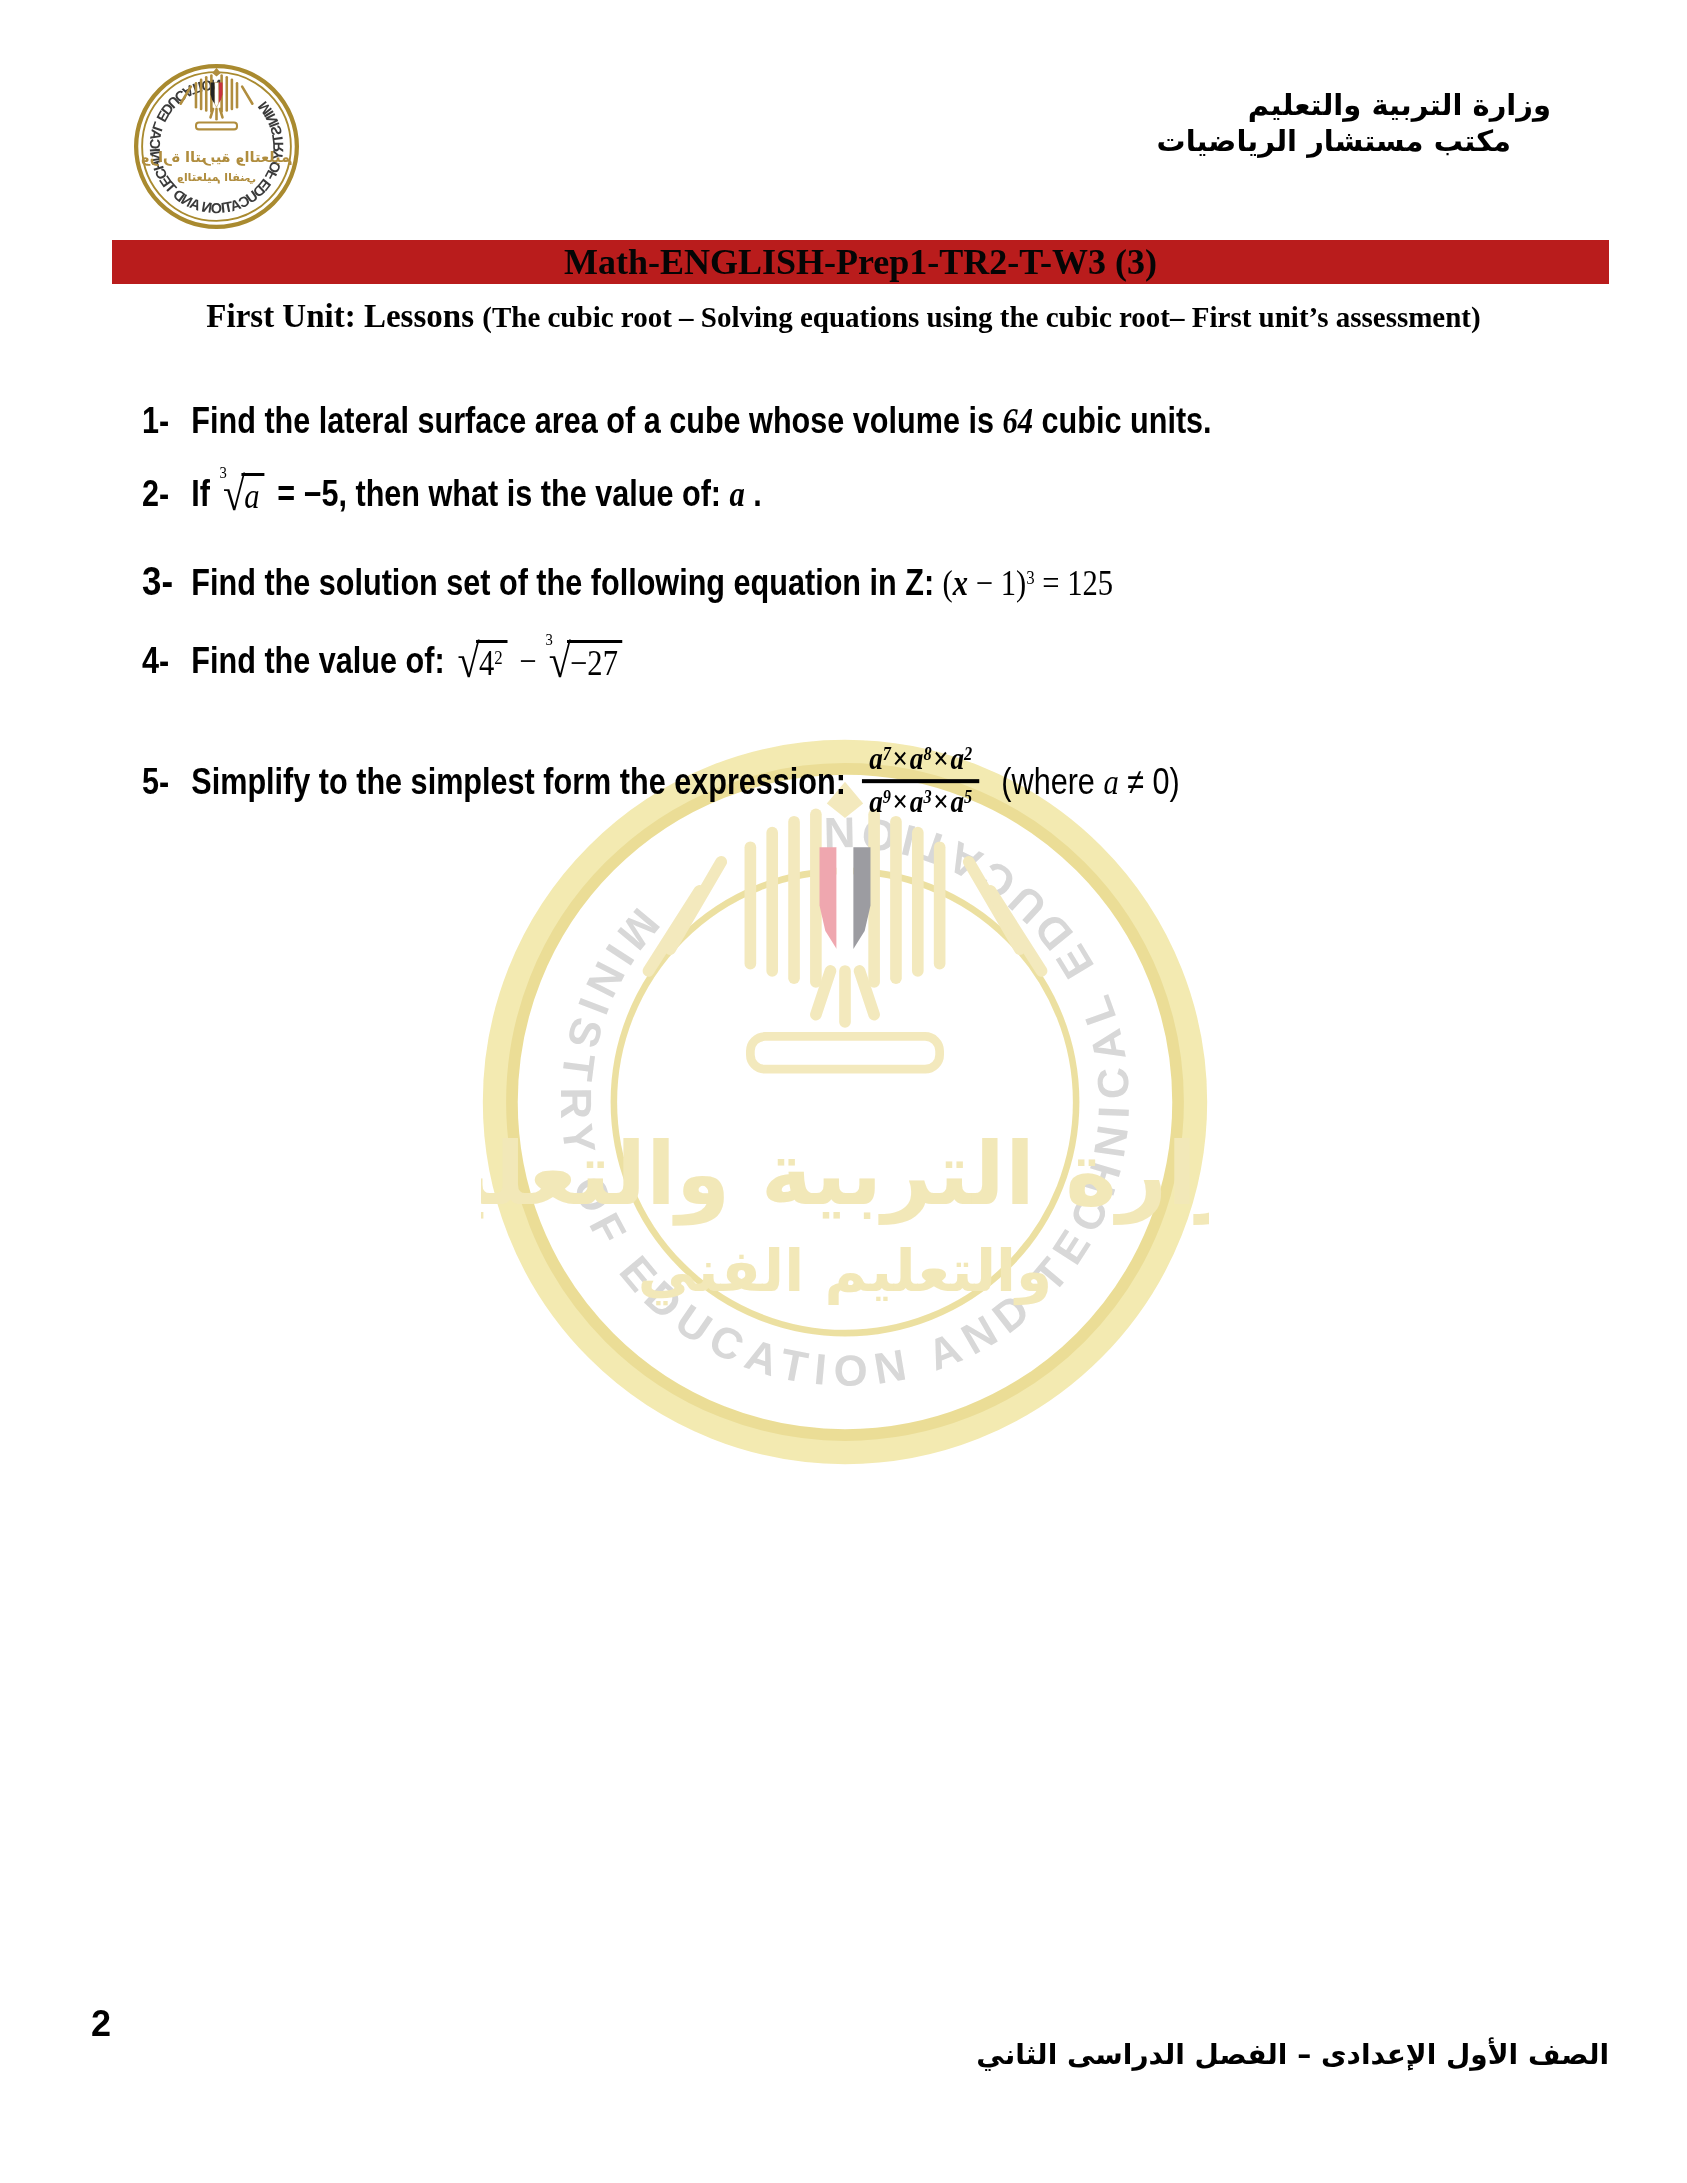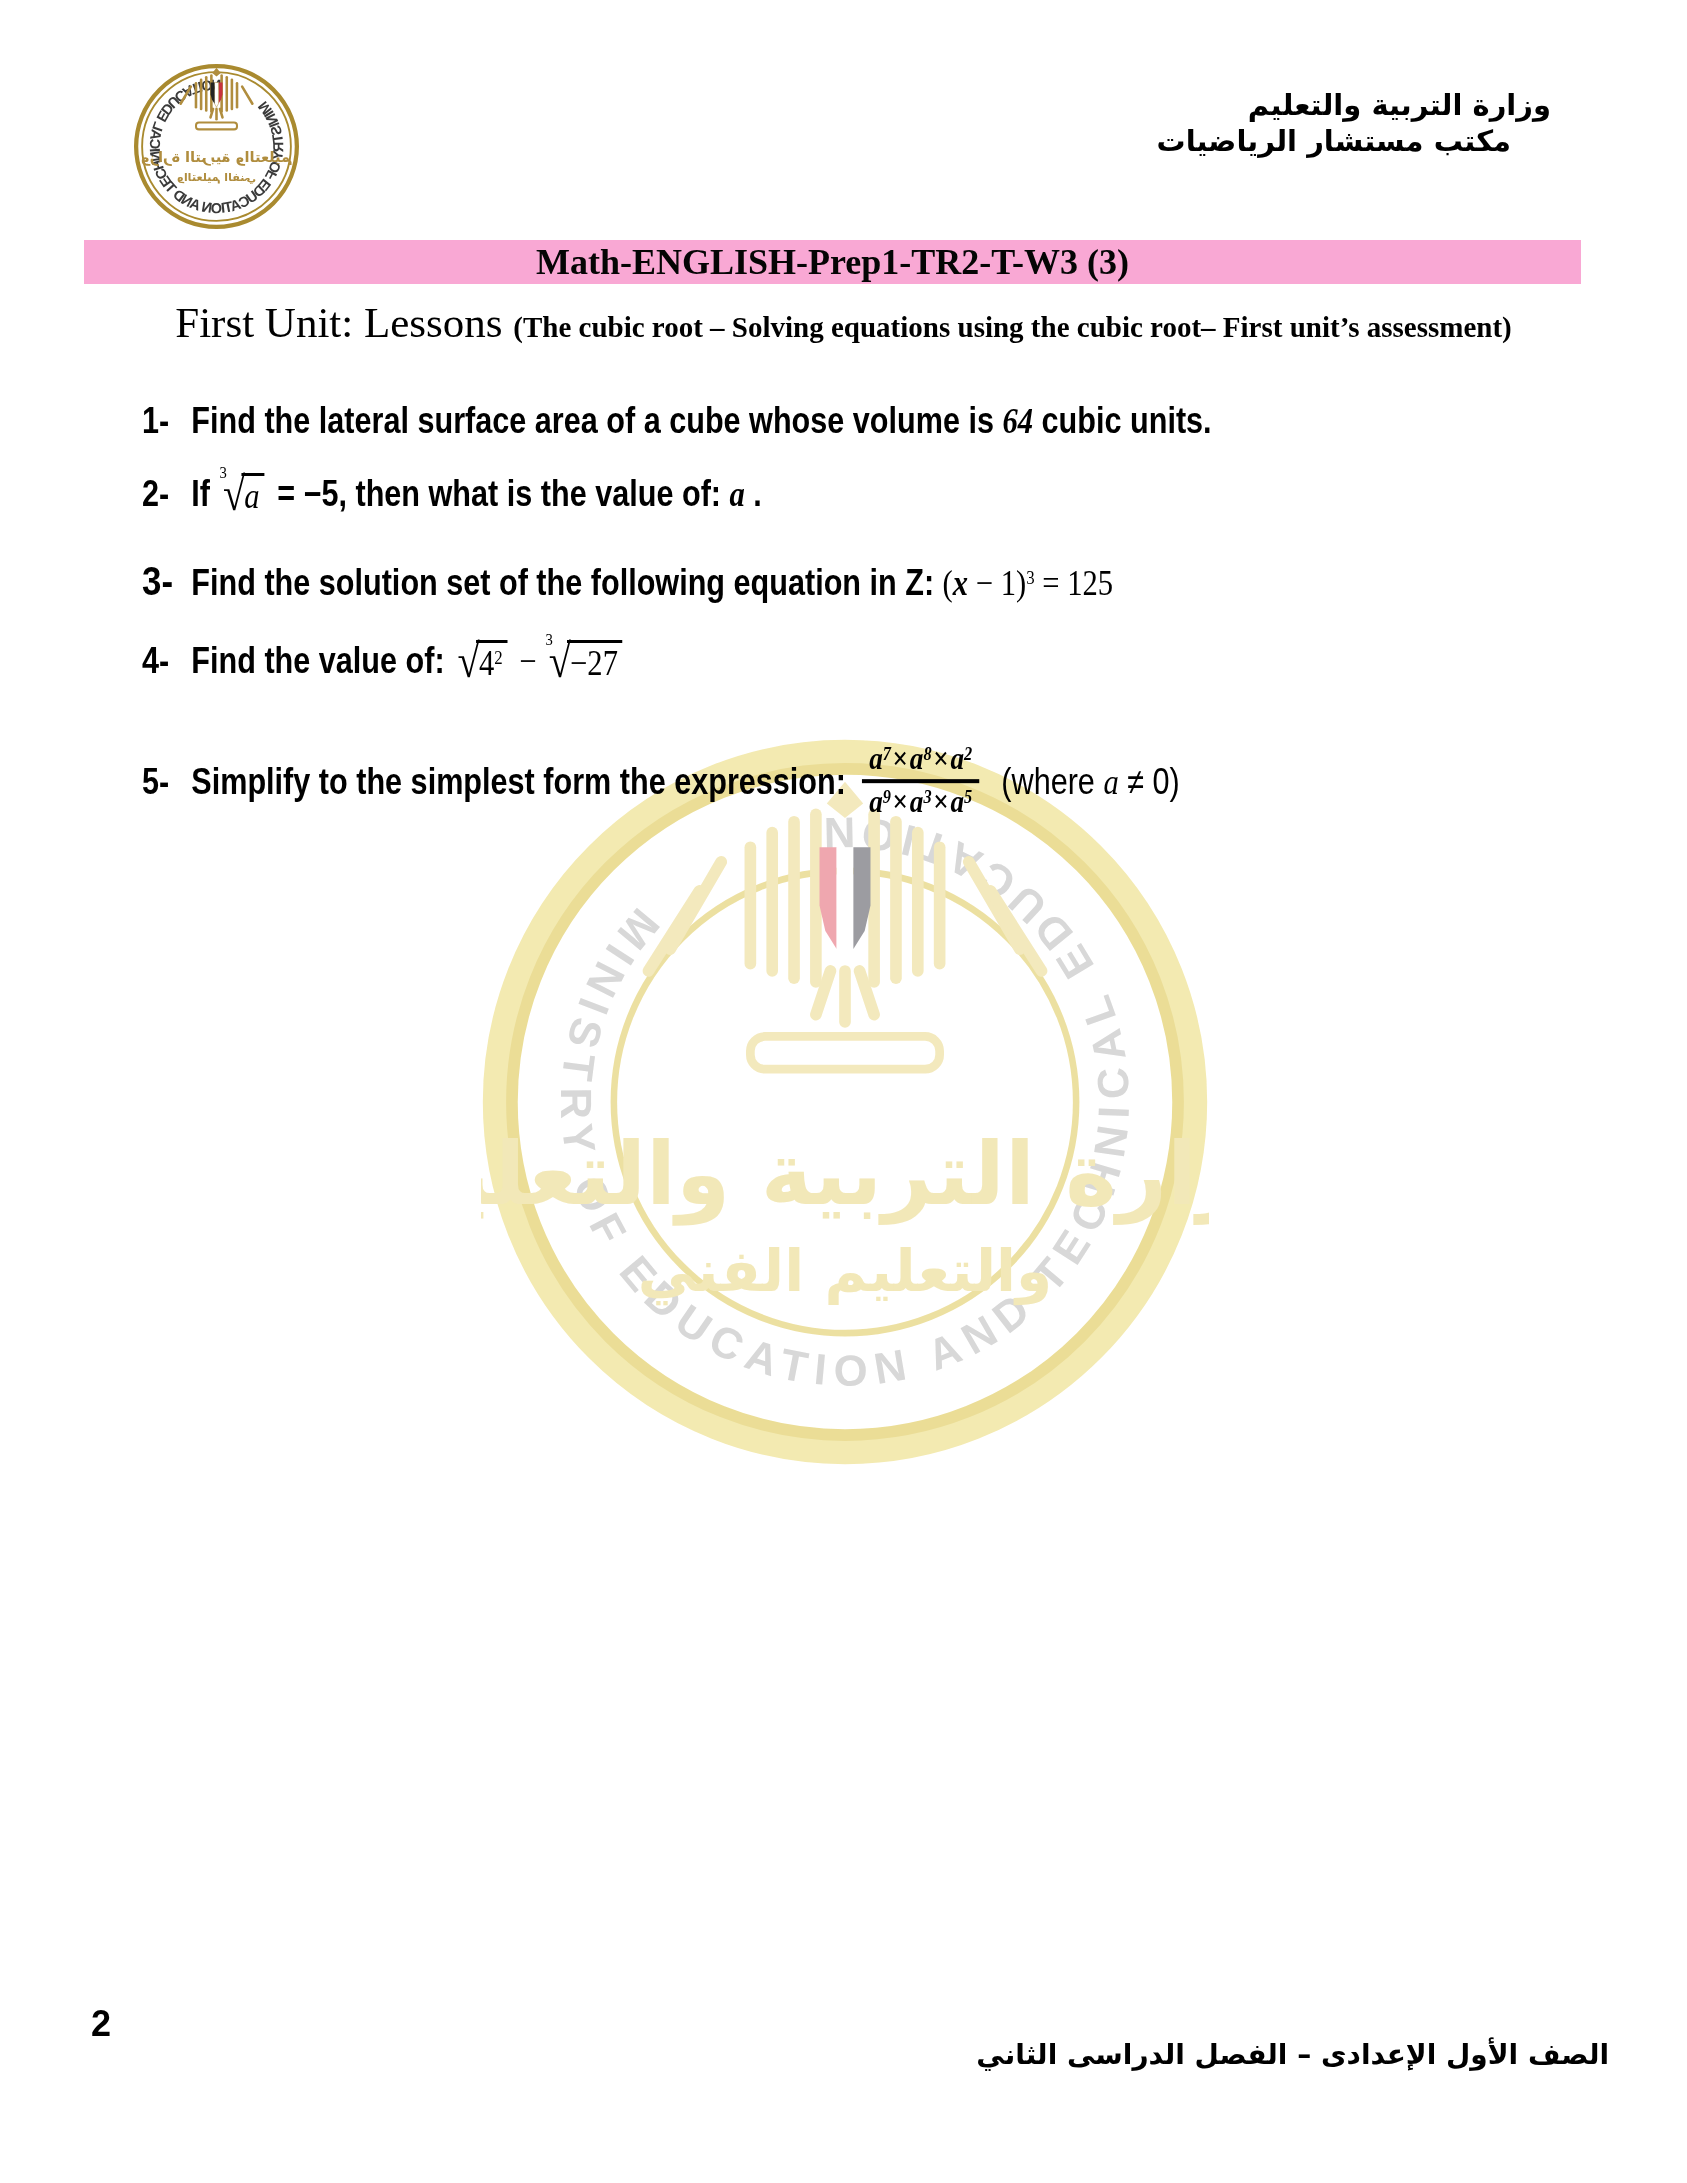--- a/index.html
+++ b/index.html
@@ -5,26 +5,26 @@
   html,body{margin:0;padding:0;background:#ffffff;}
   #page{position:relative;width:1687px;height:2183px;background:#ffffff;overflow:hidden;
         font-family:"Liberation Sans",sans-serif;color:#000;}
 
   
   #hdr-logo{position:absolute;left:131px;top:61px;width:171px;height:171px;}
   #hdr-arabic{position:absolute;top:87px;right:136px;text-align:right;direction:rtl;
               font-family:"DejaVu Sans",sans-serif;font-weight:700;font-size:29px;line-height:36px;}
   #hdr-arabic .l3{margin-left:0;margin-right:40px;}
 
-  #banner{position:absolute;left:84px;top:240px;width:1497px;height:44px;background:#f9a8d4;
+  #banner{position:absolute;left:112px;top:240px;width:1497px;height:44px;background:#b91c1c;
           display:flex;align-items:center;justify-content:center;}
   #banner .t{font-family:"Liberation Serif",serif;font-weight:700;font-size:36px;color:#050505;}
 
   #subtitle{position:absolute;left:0;top:298px;width:1687px;text-align:center;white-space:nowrap;}
-  #subtitle .s1{font-family:"Liberation Serif",serif;font-weight:400;font-size:43px;}
+  #subtitle .s1{font-family:"Liberation Serif",serif;font-weight:700;font-size:33px;}
   #subtitle .s2{font-family:"Liberation Serif",serif;font-weight:700;font-size:29px;margin-top:12px;}
 
   
   .q-row{position:absolute;left:142px;white-space:nowrap;font-weight:700;font-size:36px;
          transform:scaleX(0.85);transform-origin:0 50%;z-index:3;}
   .qnum{display:inline-block;width:58px;}
   .q3row .qnum{font-size:41px;}
   .math{font-family:"Liberation Serif",serif;font-weight:400;}
   .mi{font-family:"Liberation Serif",serif;font-style:italic;}
   .mib{font-family:"Liberation Serif",serif;font-style:italic;font-weight:700;}

